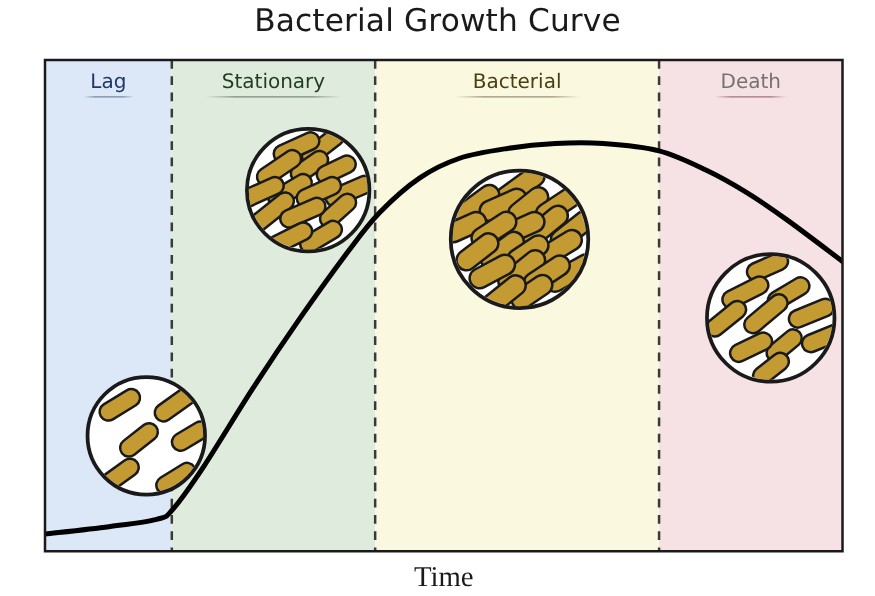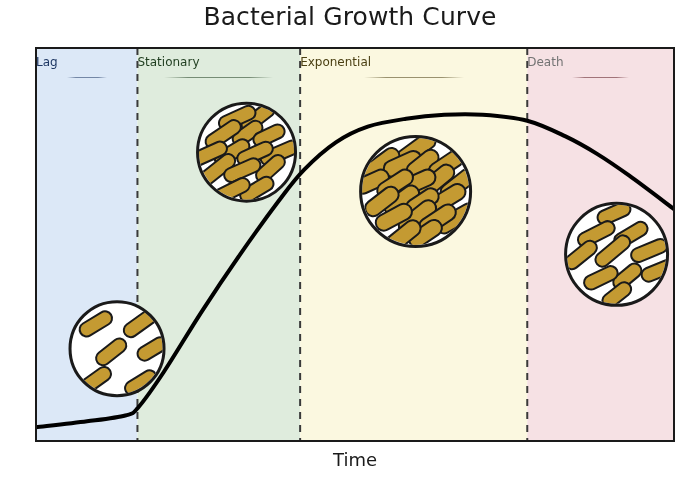--- a/index.html
+++ b/index.html
@@ -30,38 +30,39 @@
     color: #1a1a1a;
     font-family: "DejaVu Sans", sans-serif;
     letter-spacing: 0.1px;
   }
   .axis-label-x {
     position: absolute;
     left: 36px;
     top: 449px;
     width: 638px;
     text-align: center;
-    font-size: 18px;
+    font-size: 23px;
     color: #1a1a1a;
+    font-family: Liberation Serif, serif;
   }
   .axis-label-y {
     position: absolute;
     left: -96px;
     top: 231px;
     width: 300px;
     text-align: center;
     font-size: 19px;
     color: #1a1a1a;
     transform: rotate(-90deg);
     transform-origin: center center;
   }
   .phase-label {
     position: absolute;
-    text-align: left;
-    font-size: 12px;
+    text-align: center;
+    font-size: 16px;
     white-space: nowrap;
   }
   .phase-underline {
     position: absolute;
     height: 1px;
   }
 </style>
 </head>
 <body>
 
@@ -181,19 +182,19 @@
         </g>
       </g>
     <rect x="36" y="48" width="638" height="393" fill="none" stroke="#1a1a1a" stroke-width="2"></rect>
   </svg>
 
   <div id="phase-labels">
       <div class="phase-label" style="left: 36px; top: 55px; width: 101.442px; color: rgb(31, 56, 100);">Lag</div>
       <div class="phase-underline" style="left: 66.821px; top: 77px; width: 39.8px; background: linear-gradient(to right, rgba(0, 0, 0, 0) 0%, rgb(31, 56, 100) 22%, rgb(31, 56, 100) 78%, rgba(0, 0, 0, 0) 100%); opacity: 0.55;"></div>
       <div class="phase-label" style="left: 137.442px; top: 55px; width: 162.69px; color: rgb(31, 61, 31);">Stationary</div>
       <div class="phase-underline" style="left: 164.487px; top: 77px; width: 108.6px; background: linear-gradient(to right, rgba(0, 0, 0, 0) 0%, rgb(31, 61, 31) 22%, rgb(31, 61, 31) 78%, rgba(0, 0, 0, 0) 100%); opacity: 0.55;"></div>
-      <div class="phase-label" style="left: 300.132px; top: 55px; width: 227.128px; color: rgb(74, 63, 18);">Exponential</div>
+      <div class="phase-label" style="left: 300.132px; top: 55px; width: 227.128px; color: rgb(74, 63, 18);">Bacterial</div>
       <div class="phase-underline" style="left: 363.696px; top: 77px; width: 100px; background: linear-gradient(to right, rgba(0, 0, 0, 0) 0%, rgb(74, 63, 18) 22%, rgb(74, 63, 18) 78%, rgba(0, 0, 0, 0) 100%); opacity: 0.55;"></div>
       <div class="phase-label" style="left: 527.26px; top: 55px; width: 146.74px; color: #737373;">Death</div>
       <div class="phase-underline" style="left: 572.13px; top: 77px; width: 57px; background: linear-gradient(to right, rgba(0, 0, 0, 0) 0%, rgb(92, 26, 34) 22%, rgb(92, 26, 34) 78%, rgba(0, 0, 0, 0) 100%); opacity: 0.55;"></div>
     </div>
 
 </div>
 
 </body></html>

